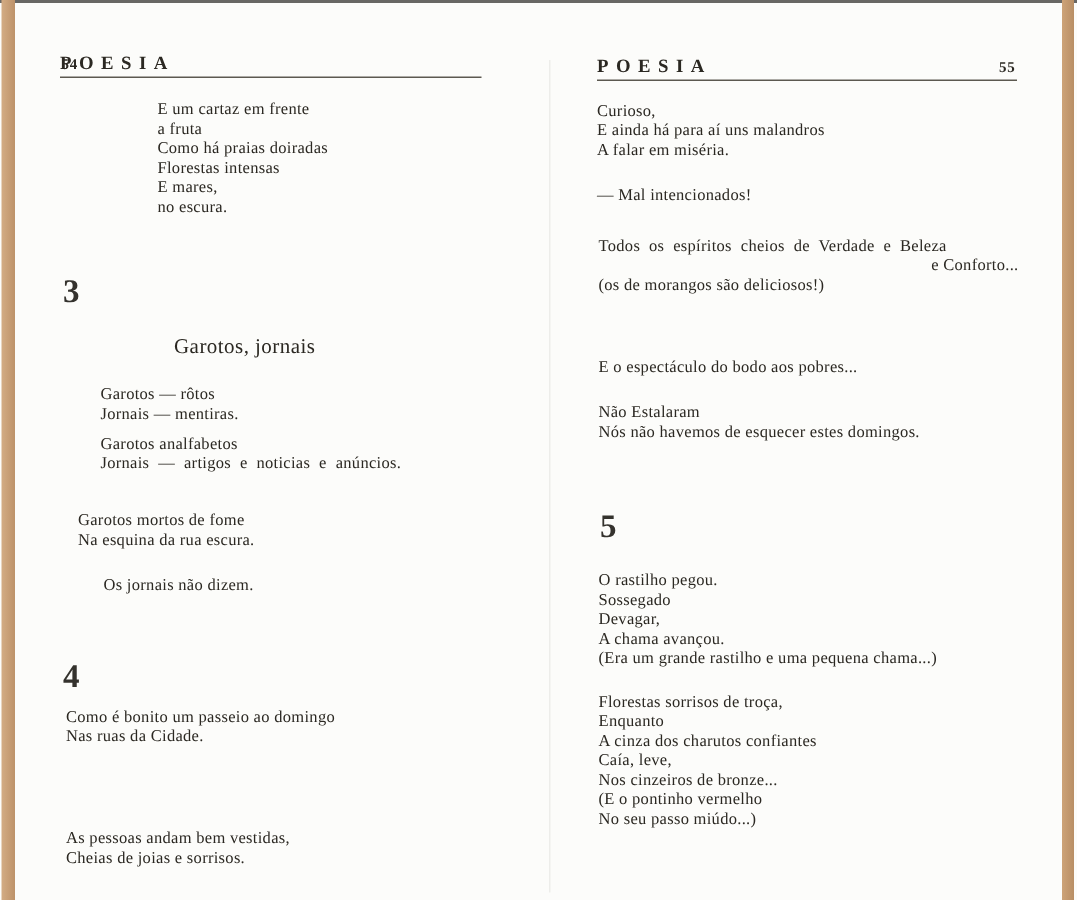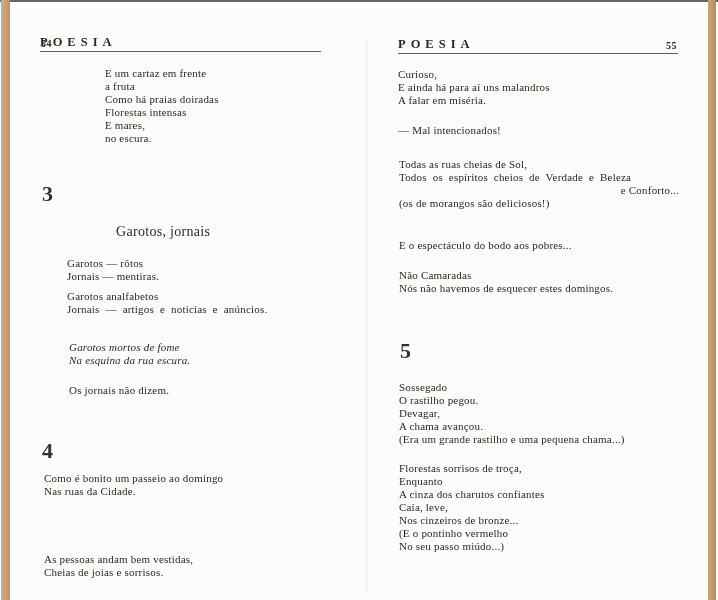--- a/index.html
+++ b/index.html
@@ -68,21 +68,21 @@
   <div class="block" style="left:67px; top:257px;">
     <div class="line">Garotos — rôtos</div>
     <div class="line">Jornais — mentiras.</div>
   </div>
 
   <div class="block" style="left:67px; top:290px;">
     <div class="line">Garotos analfabetos</div>
     <div class="line wide">Jornais — artigos e noticias e anúncios.</div>
   </div>
 
-  <div class="block" style="left:69px; top:341px;font-style:italic;">
+  <div class="block" style="left:52px; top:341px;">
     <div class="line">Garotos mortos de fome</div>
     <div class="line">Na esquina da rua escura.</div>
   </div>
 
   <div class="block" style="left:69px; top:384px;">
     <div class="line">Os jornais não dizem.</div>
   </div>
 
   <div class="section-number" style="left:42px; top:440px;">4</div>
 
@@ -109,40 +109,39 @@
     <div class="line">Curioso,</div>
     <div class="line">E ainda há para aí uns malandros</div>
     <div class="line">A falar em miséria.</div>
   </div>
 
   <div class="block" style="left:398px; top:124px;">
     <div class="line">— Mal intencionados!</div>
   </div>
 
   <div class="block" style="left:399px; top:158px; width:280px;">
-    <div class="line">Todas as ruas cheias de Sol,</div>
     <div class="line wide">Todos os espíritos cheios de Verdade e Beleza</div>
     <div class="line align-right">e Conforto...</div>
     <div class="line">(os de morangos são deliciosos!)</div>
   </div>
 
   <div class="block" style="left:399px; top:239px;">
     <div class="line">E o espectáculo do bodo aos pobres...</div>
   </div>
 
   <div class="block" style="left:399px; top:269px;">
-    <div class="line">Não Camaradas</div>
+    <div class="line">Não Estalaram</div>
     <div class="line">Nós não havemos de esquecer estes domingos.</div>
   </div>
 
   <div class="section-number" style="left:400px; top:340px;">5</div>
 
   <div class="block" style="left:399px; top:381px;">
+    <div class="line">O rastilho pegou.</div>
     <div class="line">Sossegado</div>
-    <div class="line">O rastilho pegou.</div>
     <div class="line">Devagar,</div>
     <div class="line">A chama avançou.</div>
     <div class="line">(Era um grande rastilho e uma pequena chama...)</div>
   </div>
 
   <div class="block" style="left:399px; top:462px;">
     <div class="line">Florestas sorrisos de troça,</div>
     <div class="line">Enquanto</div>
     <div class="line">A cinza dos charutos confiantes</div>
     <div class="line">Caía, leve,</div>

